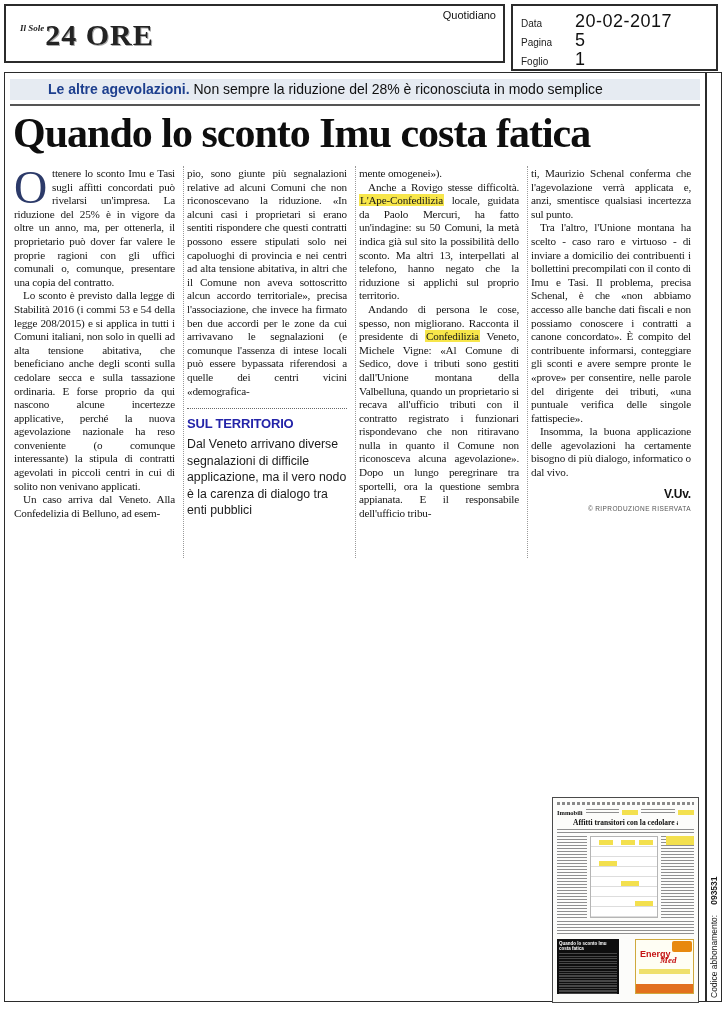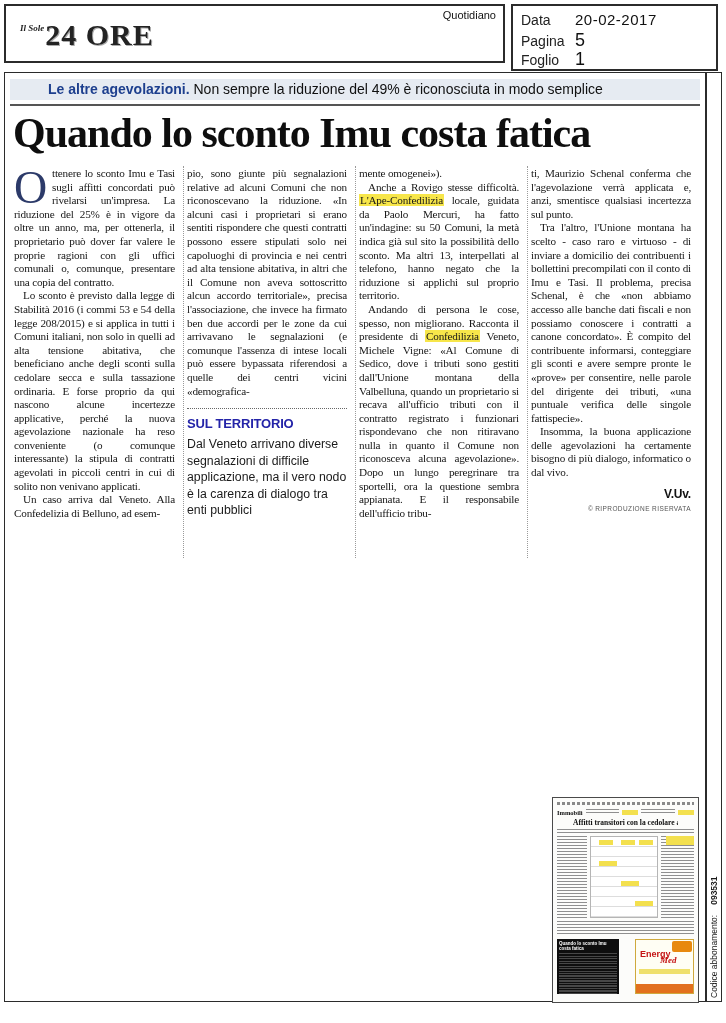--- a/index.html
+++ b/index.html
@@ -11,23 +11,23 @@
             border:2px solid #2b2b2b;box-sizing:border-box;}
   .quotidiano{position:absolute;top:3px;right:7px;font:11px "Liberation Sans",sans-serif;color:#111;}
   .logo{position:absolute;left:14px;top:14px;white-space:nowrap;}
   .logo .ilsole{font:italic 700 9px "Liberation Serif",serif;color:#222;vertical-align:14px;margin-right:1px;}
   .logo .big{font:800 30px/30px "Liberation Serif",serif;color:#232323;letter-spacing:1px;
              text-shadow:1px 1px 0 #aaa;}
   .data-box{position:absolute;left:511px;top:4px;width:207px;height:67px;
             border:2px solid #2b2b2b;box-sizing:border-box;padding:5px 8px;
             font-family:"Liberation Sans",sans-serif;}
   .drow{display:flex;align-items:baseline;height:19px;}
-  .dlabel{width:54px;font-size:14px;color:#222;}
+  .dlabel{width:54px;font-size:10px;color:#222;}
   .dval{font-size:18px;color:#111;}
-  .dval.date{font-size:15px;letter-spacing:0.5px;}
+  .dval.date{font-size:18px;letter-spacing:0.5px;}
 
   
   .article{position:absolute;left:4px;top:72px;width:702px;height:930px;
            border:1px solid #2b2b2b;box-sizing:border-box;background:#fff;}
   .kicker{margin:6px 5px 0;background:#e6ebf2;padding:2px 6px 3px;
           font:14px "Liberation Sans",sans-serif;color:#101010;}
   .kicker .klabel{color:#1d3f8e;font-weight:700;padding-left:32px;}
   .rule{margin:4px 5px 0;height:2px;background:#555;}
   .headline{margin:3px 8px 0;font-family:"Liberation Serif",serif;font-weight:600;
             font-size:42px;line-height:48px;letter-spacing:-1px;color:#0e0e0e;}
@@ -120,21 +120,21 @@
       <span class="dval">5</span>
     </div>
     <div class="drow">
       <span class="dlabel">Foglio</span>
       <span class="dval">1</span>
     </div>
   </div>
 
   <div class="article">
     <div class="kicker">
-      <span class="klabel">Le altre agevolazioni.</span><span> Non sempre la riduzione del 49% è riconosciuta in modo semplice</span>
+      <span class="klabel">Le altre agevolazioni.</span><span> Non sempre la riduzione del 28% è riconosciuta in modo semplice</span>
     </div>
     <div class="rule"></div>
     <h1 class="headline">Quando lo sconto Imu costa fatica</h1>
 
     <div class="cols">
 
       <div class="col">
         <p><span class="dropcap">O</span><span>ttenere lo sconto Imu e Tasi sugli affitti concordati può rivelarsi un'impresa. La riduzione del 25% è in vigore da oltre un anno, ma, per ottenerla, il proprietario può dover far valere le proprie ragioni con gli uffici comunali o, comunque, presentare una copia del contratto.</span></p>
         <p class="ind">Lo sconto è previsto dalla legge di Stabilità 2016 (i commi 53 e 54 della legge 208/2015) e si applica in tutti i Comuni italiani, non solo in quelli ad alta tensione abitativa, che beneficiano anche degli sconti sulla cedolare secca e sulla tassazione ordinaria. E forse proprio da qui nascono alcune incertezze applicative, perché la nuova agevolazione nazionale ha reso conveniente (o comunque interessante) la stipula di contratti agevolati in piccoli centri in cui di solito non venivano applicati.</p>
         <p class="ind">Un caso arriva dal Veneto. Alla Confedelizia di Belluno, ad esem-</p>

